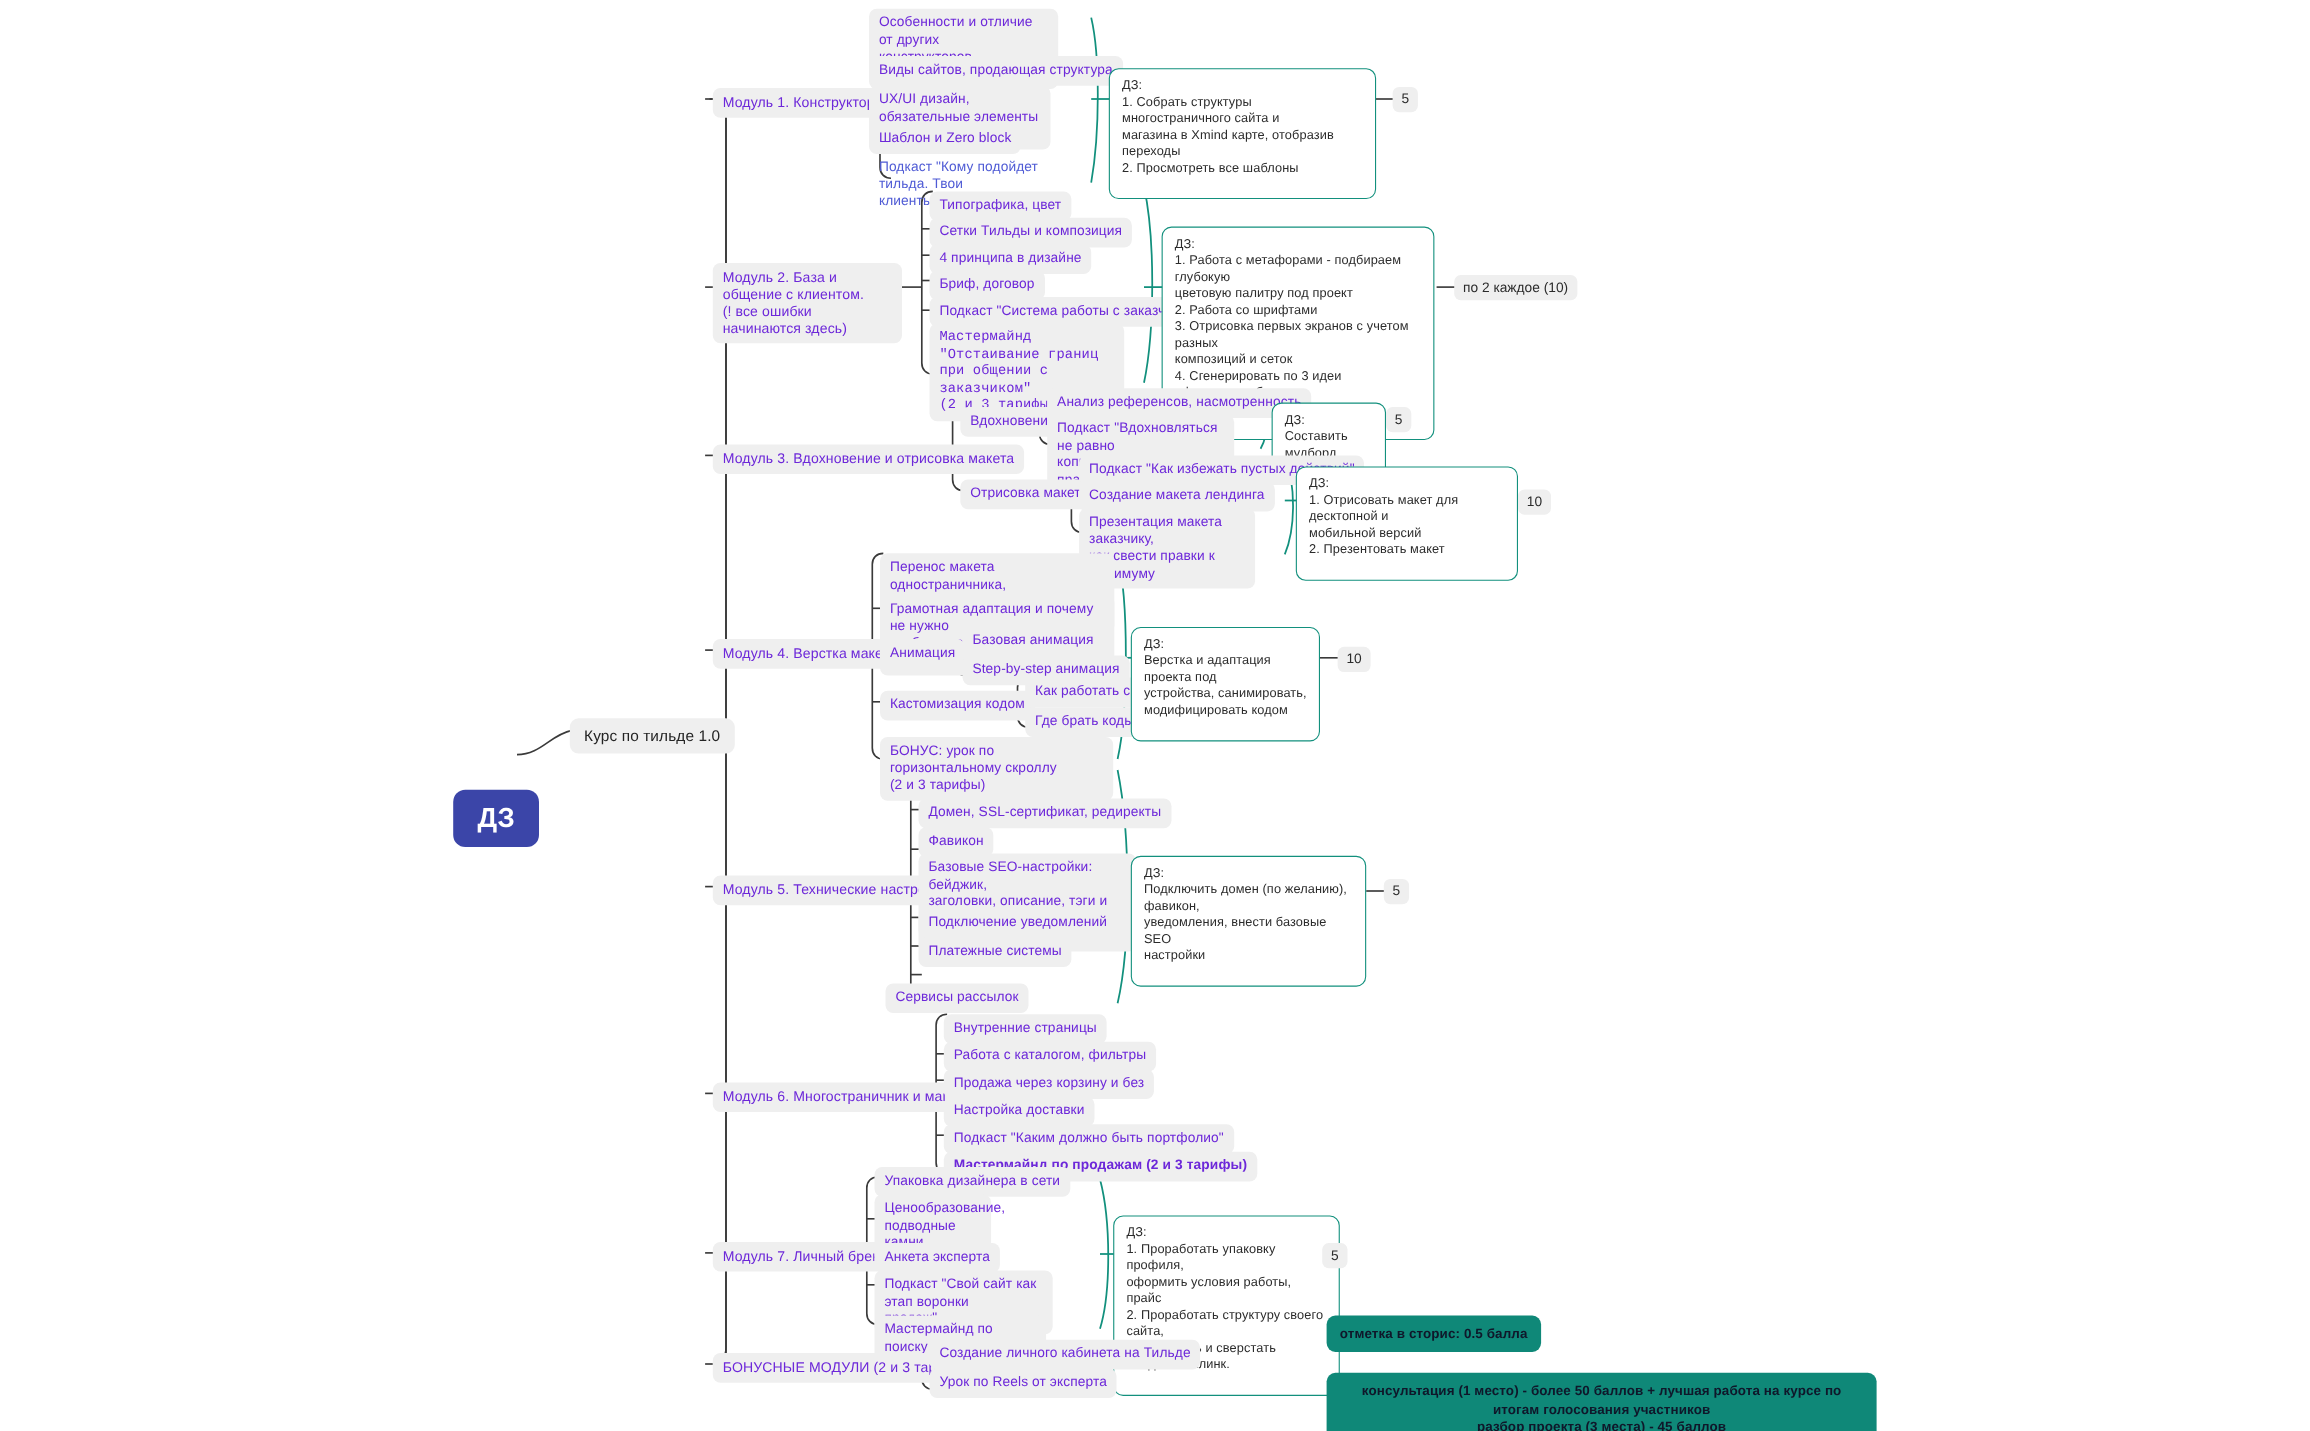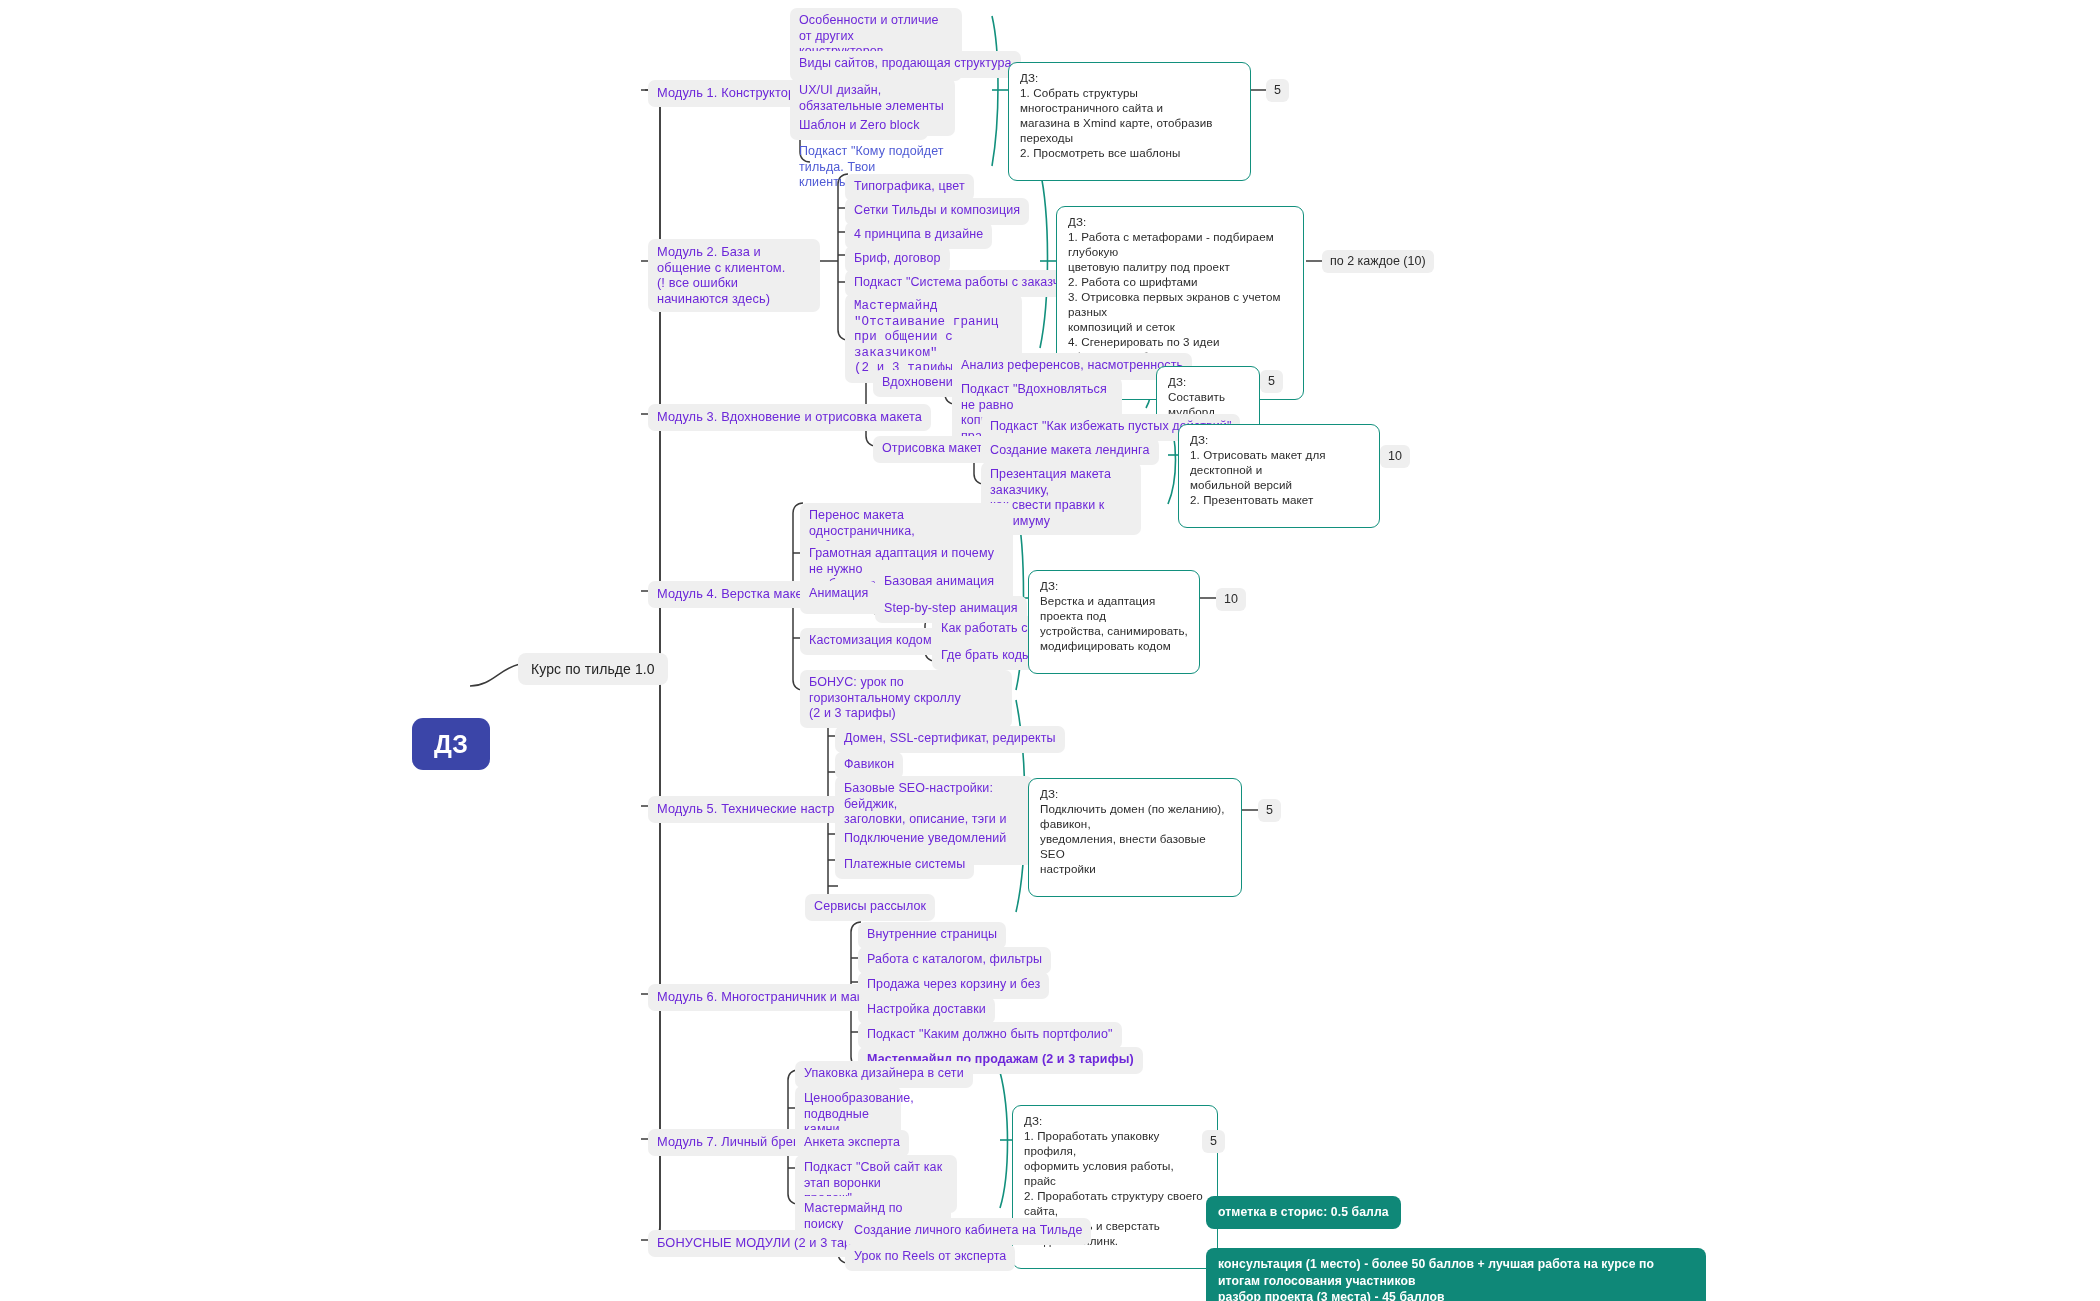--- a/index.html
+++ b/index.html
@@ -60,29 +60,30 @@
     background:#efefef;color:#2b2b2b;
     border-radius:6px;
     font-size:12.5px;line-height:15px;
     padding:4px 8px;
     box-sizing:border-box;
     text-align:center;
   }
   .greenbox{
     position:absolute;
     background:#0f8878;
-    color:#ffffff;
+    color:#0f172a;
     border-radius:8px;
     font-size:12.2px;
     line-height:16.5px;
     font-weight:700;
     padding:8px 12px;
     white-space:pre-line;
     box-sizing:border-box;
     letter-spacing:.1px;
+    text-align:center;
   }
 </style>
 </head>
 <body>
 
 <div id="canvas">
 
   <svg class="wires" viewBox="0 0 2100 1301">
     <g fill="none" stroke="#3a3a3a" stroke-width="1.5">
 

